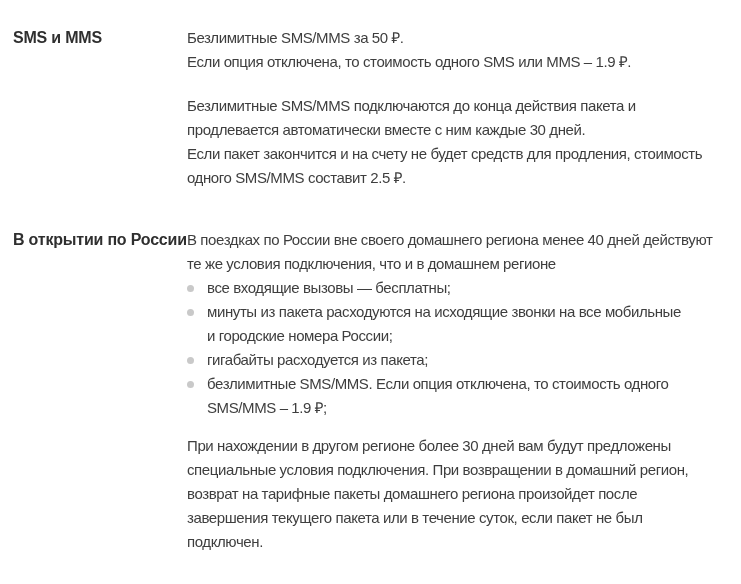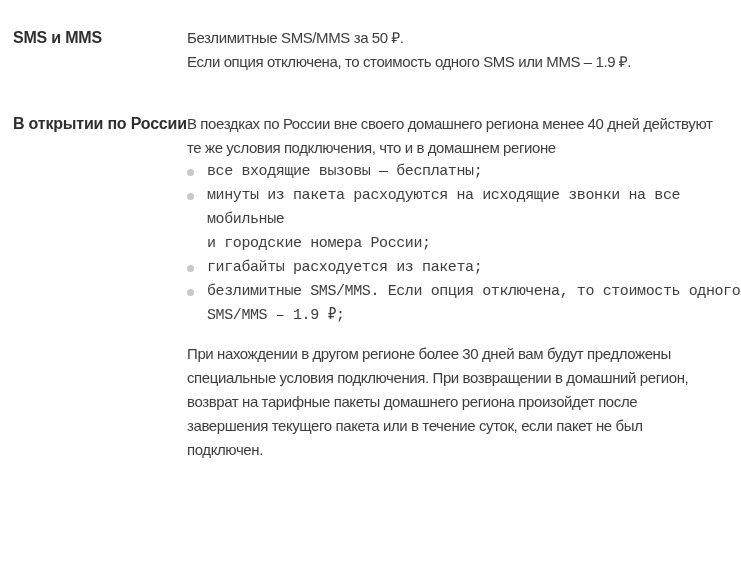--- a/index.html
+++ b/index.html
@@ -49,21 +49,20 @@
   .para.spaced {
     margin-top: 20px;
   }
   .para.outro {
     margin-top: 14px;
   }
   ul.bullet-list {
     list-style: none;
     margin: 0;
     padding: 0;
-    font-family: Liberation Mono, monospace;
   }
   ul.bullet-list > li {
     display: flex;
     align-items: flex-start;
   }
   .bullet-dot {
     flex: 0 0 auto;
     width: 7px;
     height: 7px;
     border-radius: 50%;
@@ -77,20 +76,24 @@
 </head>
 <body>
 
 <div class="page">
 
   <div class="section-row">
     <div class="section-label">SMS и MMS</div>
     <div class="section-content">
       <p class="para">Безлимитные SMS/MMS за 50 ₽.
 Если опция отключена, то стоимость одного SMS или MMS – 1.9 ₽.</p>
+      <p class="para spaced">Безлимитные SMS/MMS подключаются до конца действия пакета и
+продлевается автоматически вместе с ним каждые 30 дней.
+Если пакет закончится и на счету не будет средств для продления, стоимость
+одного SMS/MMS составит 2.5 ₽.</p>
     </div>
   </div>
 
   <div class="section-row gap-top">
     <div class="section-label">В открытии по России</div>
     <div class="section-content">
       <p class="para">В поездках по России вне своего домашнего региона менее 40 дней действуют
 те же условия подключения, что и в домашнем регионе</p>
       <ul class="bullet-list">
         <li>

